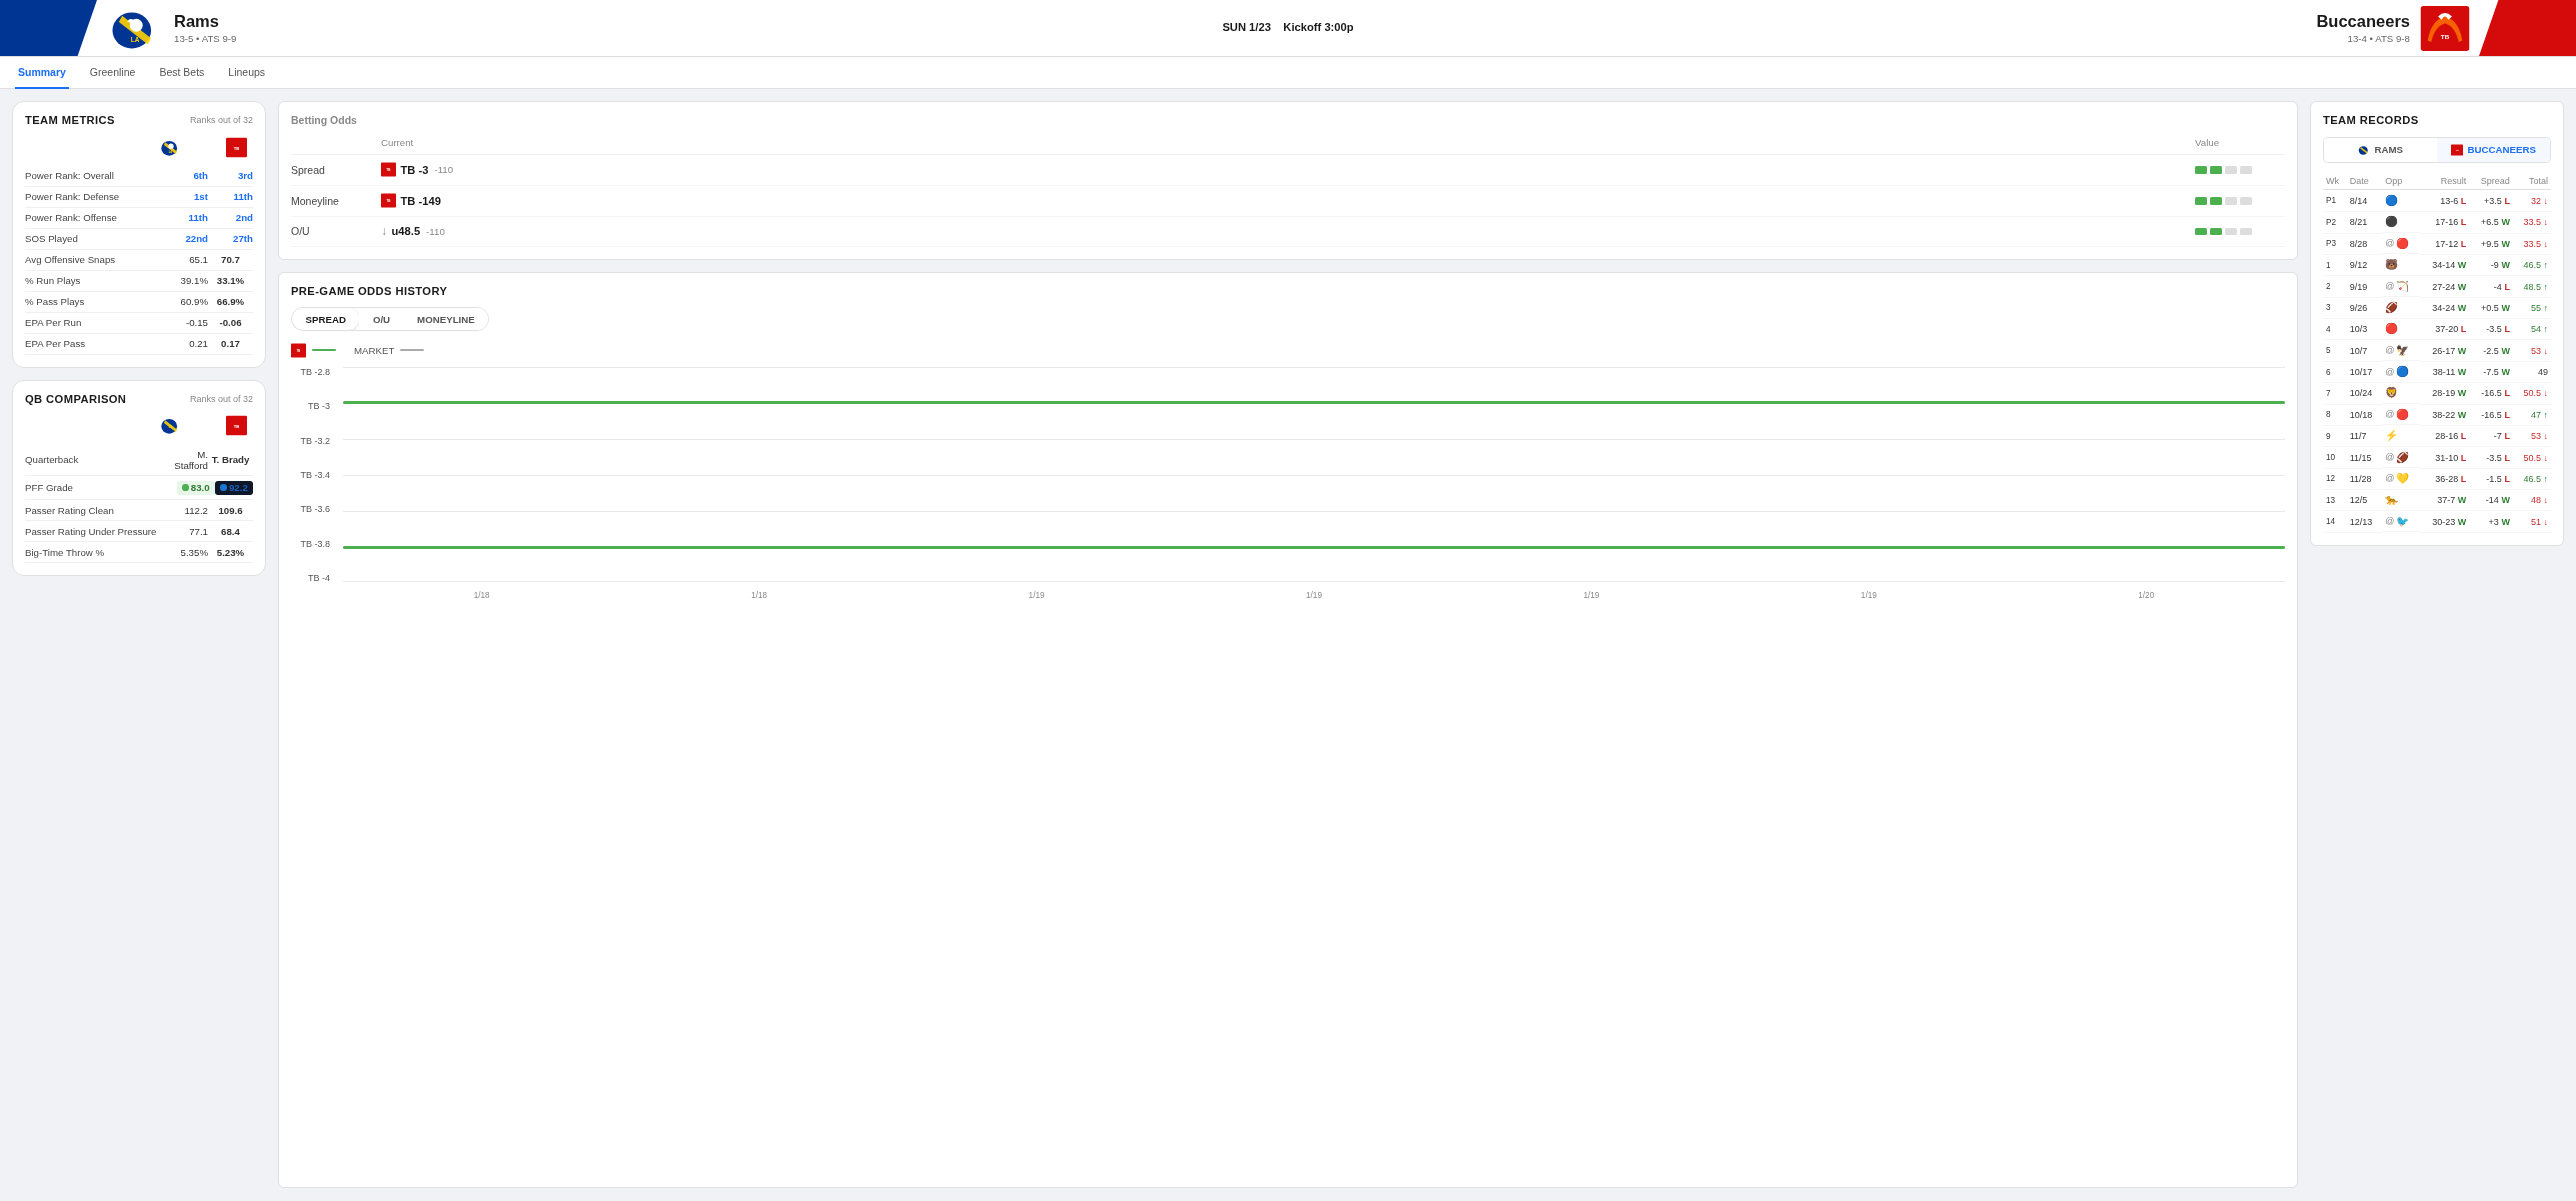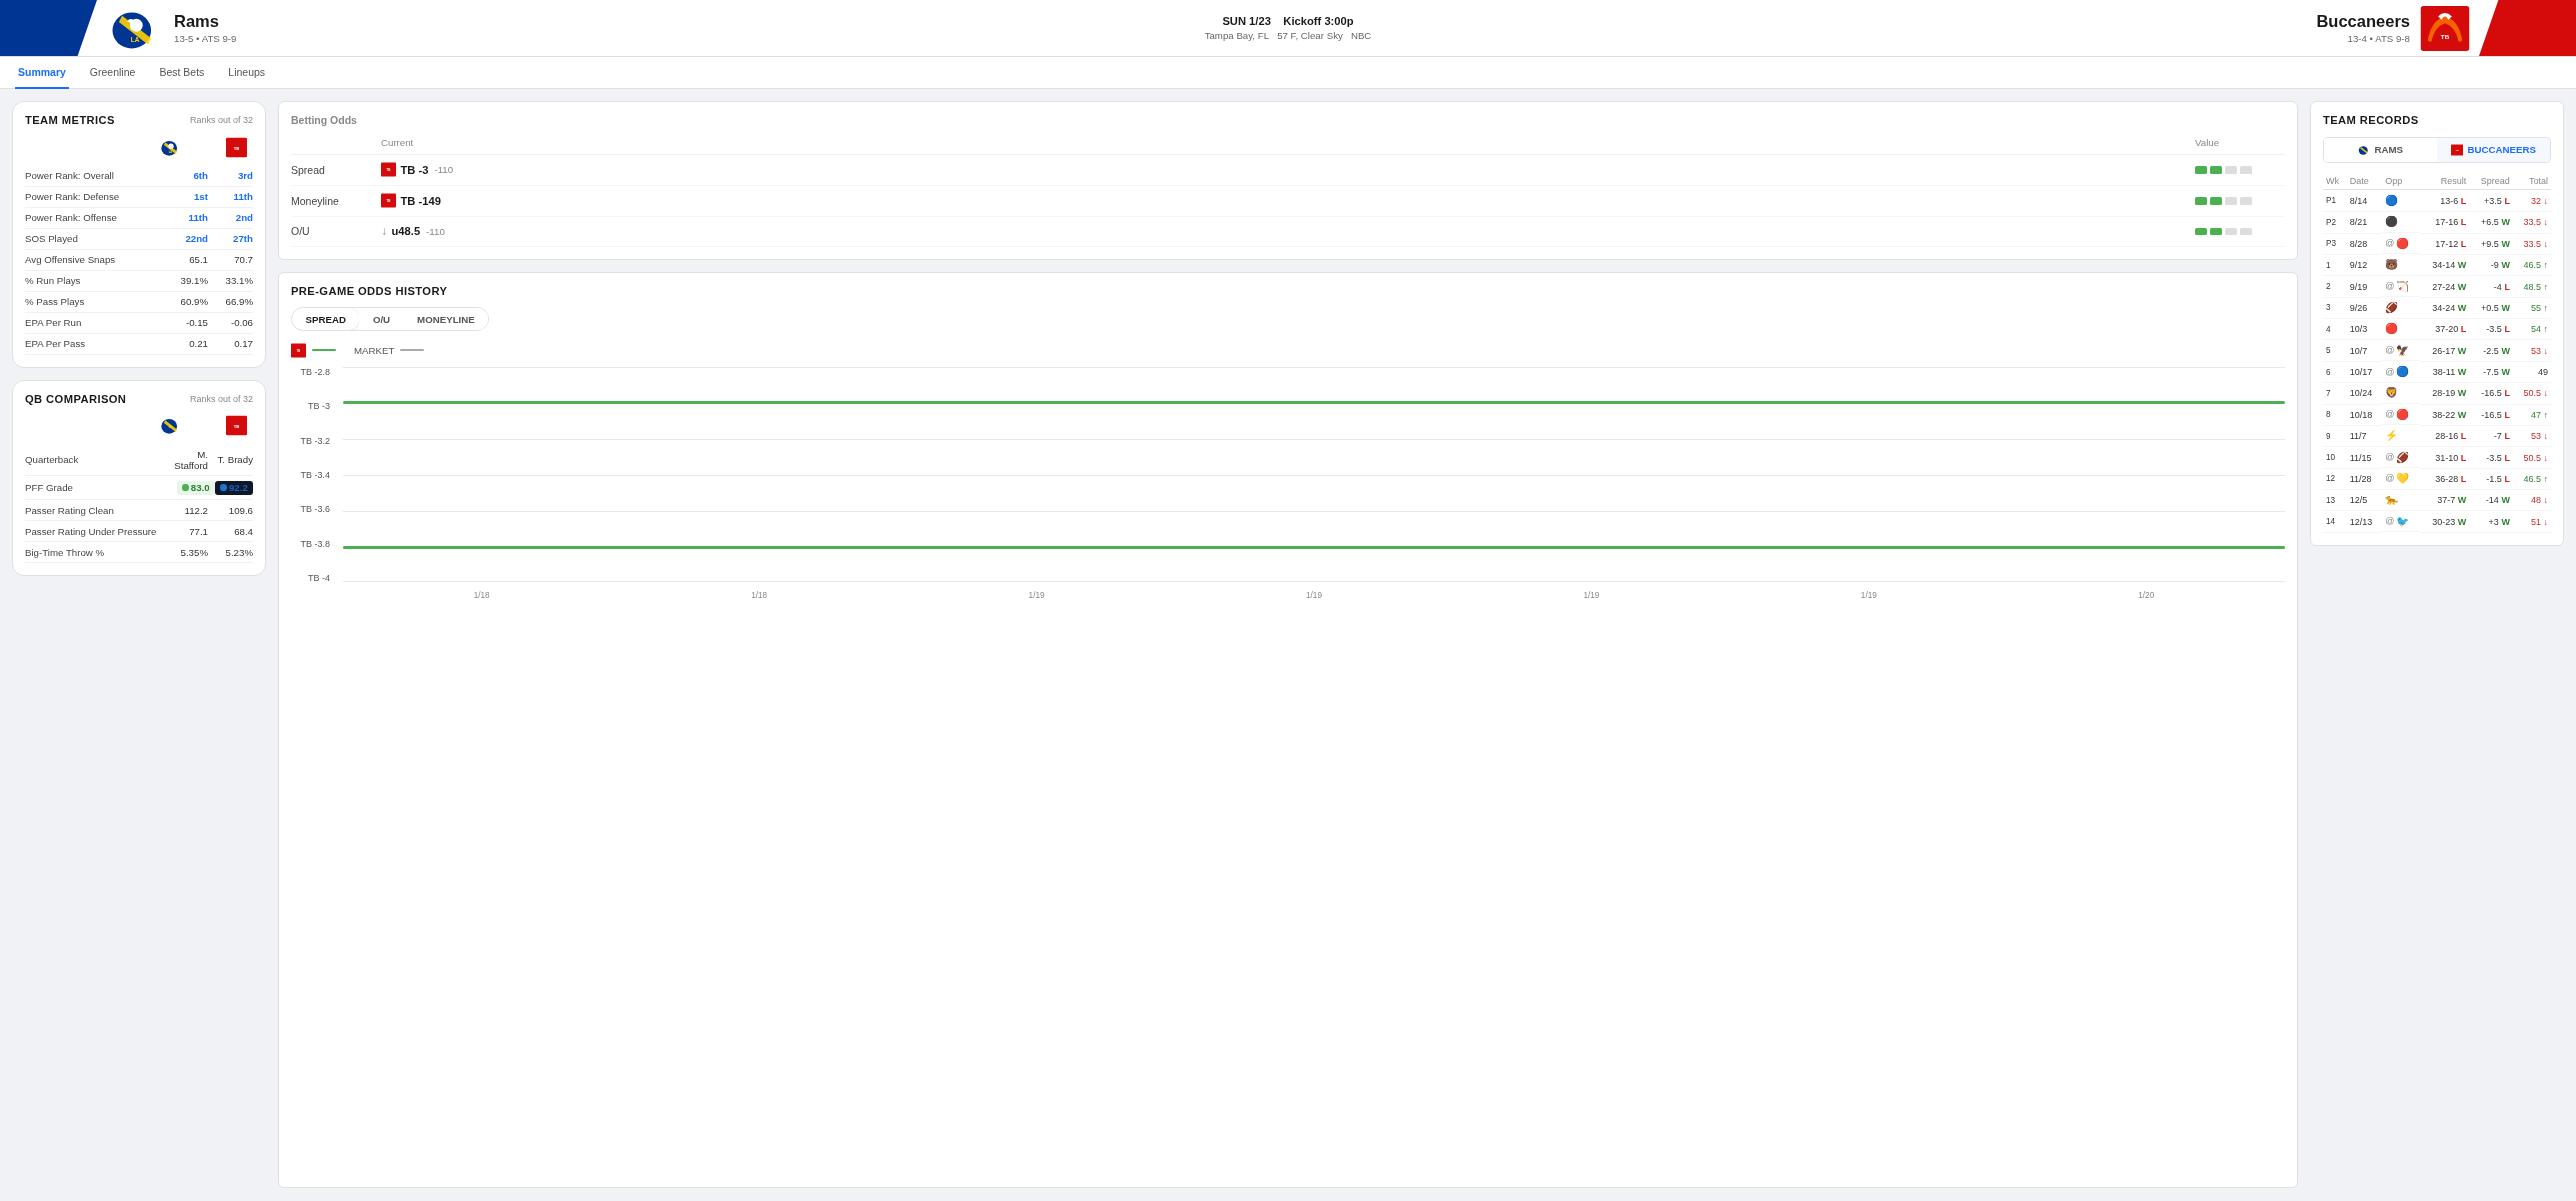--- a/index.html
+++ b/index.html
@@ -148,21 +148,22 @@
     }
     .metric-val2 {
       width: 45px;
       text-align: right;
       font-size: 9.7px;
       font-weight: 600;
       color: #1a6ef7;
     }
     .metric-val2.plain {
       color: #333;
-      font-weight: 400;
+      font-weight: 700;
+      text-align: center;
     }
 
     
     .center-panel {
       flex: 1;
       display: flex;
       flex-direction: column;
       gap: 12px;
     }
 
@@ -474,25 +475,20 @@
         <div class="team-record">
           <span>13-5</span> • <span>ATS 9-9</span>
         </div>
       </div>
     </div>
 
     <div class="header-center">
       <div class="game-info-top">
         <span>SUN 1/23</span>&nbsp;&nbsp;&nbsp;
         <span>Kickoff</span> <span>3:00p</span>
-      </div>
-      <div class="game-info-bottom">
-        <span>Tampa Bay, FL</span>&nbsp;&nbsp;
-        <span>57 F, Clear Sky</span>&nbsp;&nbsp;
-        <span>NBC</span>
       </div>
     </div>
 
     <div class="header-team-right">
       <div style="text-align:right">
         <div class="team-name">Buccaneers</div>
         <div class="team-record">
           <span>13-4</span> • <span>ATS 9-8</span>
         </div>
       </div>

